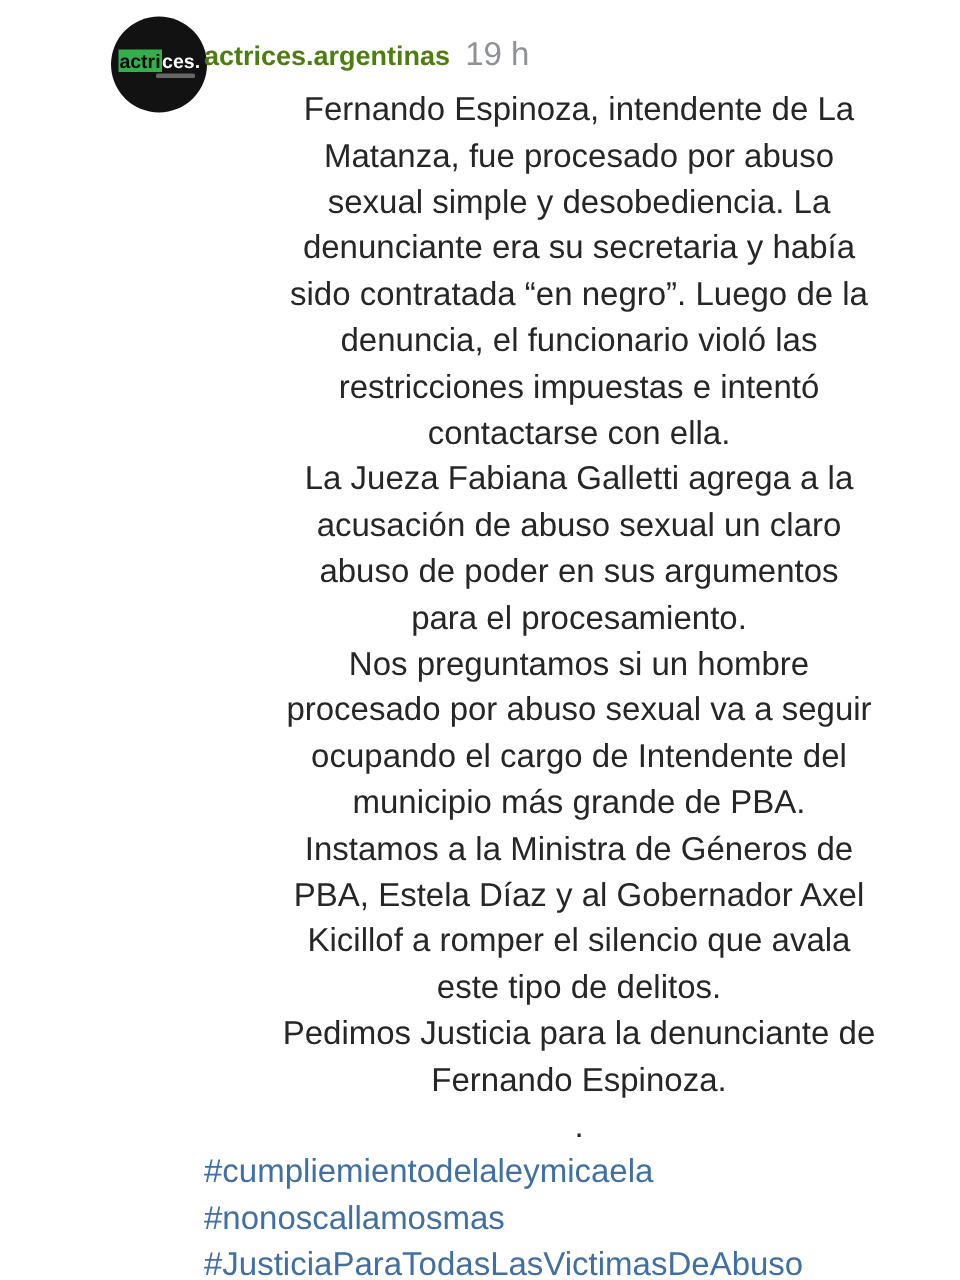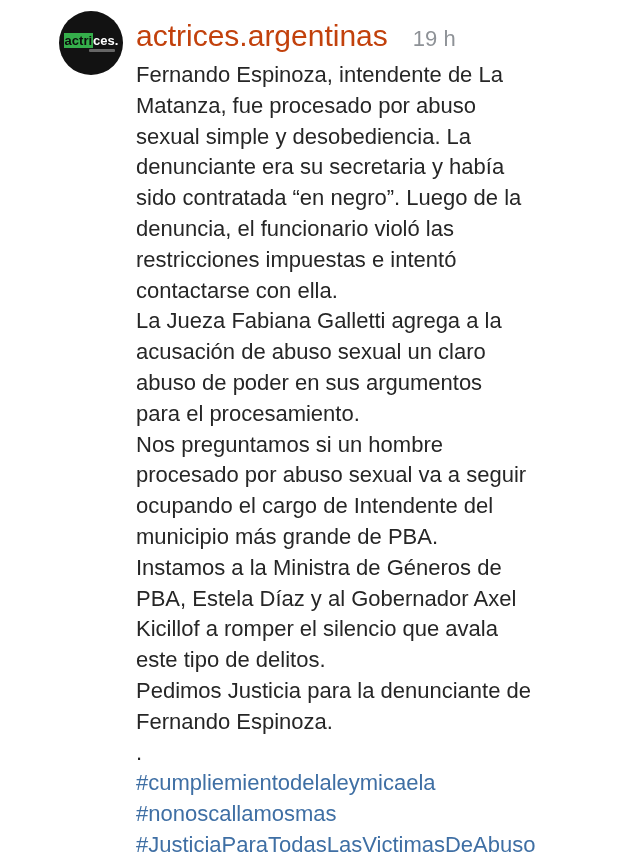--- a/index.html
+++ b/index.html
@@ -11,21 +11,21 @@
   .post {
     position: relative;
     width: 640px;
     height: 853px;
     background: #ffffff;
     overflow: hidden;
   }
   
   .avatar {
     position: absolute;
-    left: 59px;
+    left: 74px;
     top: 11px;
     width: 64px;
     height: 64px;
     border-radius: 50%;
     background: #121212;
     display: flex;
     flex-direction: column;
     align-items: center;
     justify-content: center;
     cursor: pointer;
@@ -61,36 +61,37 @@
     left: 136px;
     top: 20px;
     width: 500px;
   }
   .header {
     line-height: 31px;
     margin-bottom: 4px;
     white-space: nowrap;
   }
   .username {
-    font-size: 30px;
-    font-weight: 400;
-    color: #c2410c;
+    font-size: 18px;
+    font-weight: 700;
+    color: #4d7c0f;
     cursor: pointer;
   }
   .timestamp {
     font-size: 22px;
     font-weight: 400;
     color: #8e9297;
-    margin-left: 25px;
+    margin-left: 10px;
   }
   .caption {
     font-size: 22px;
     line-height: 30.8px;
     color: #262626;
     white-space: pre-line;
+    text-align: center;
   }
   .hashtags {
     font-size: 22px;
     line-height: 30.8px;
   }
   .hashtag {
     display: block;
     color: #3f6fa4;
     text-decoration: none;
     cursor: pointer;

